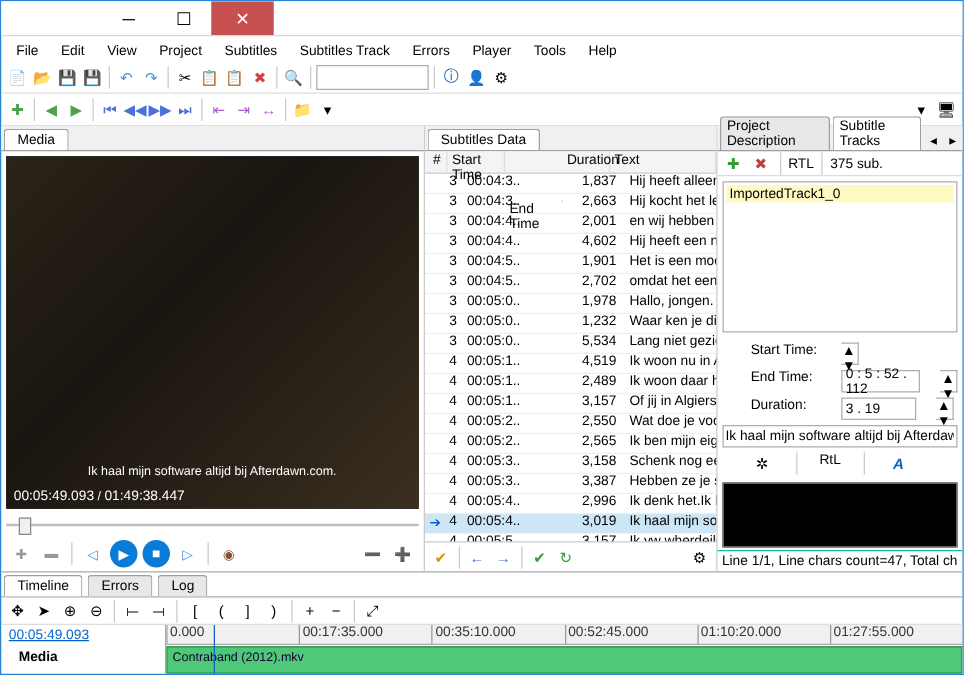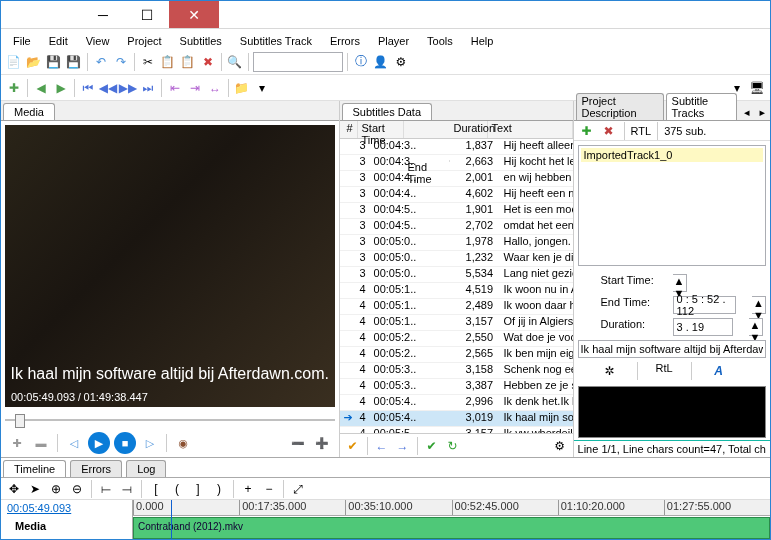--- a/index.html
+++ b/index.html
@@ -18,21 +18,21 @@
 .main { display: flex; height: 356px; }
 .col-left { width: 358px; display: flex; flex-direction: column; border-right: 1px solid #ccc; }
 .col-mid { width: 234px; display: flex; flex-direction: column; border-right: 1px solid #ccc; }
 .col-right { flex: 1; display: flex; flex-direction: column; }
 .tab-strip { height: 20px; display: flex; align-items: flex-end; background: #f0f0f0; border-bottom: 1px solid #a0a0a0; padding-left: 2px; }
 .tab { padding: 2px 10px; border: 1px solid #a0a0a0; border-bottom: none; background: #fff; border-radius: 3px 3px 0 0; margin-right: 2px; font-size: 11px; }
 .tab.inactive { background: #e8e8e8; }
 .tab-small { padding: 1px 5px; font-size: 11px; }
 .media-view { flex: 1; background: #000; position: relative; margin: 4px; }
 .media-img { position: absolute; inset: 0; background: linear-gradient(135deg, #2a2418 0%, #1a1510 40%, #3a2f20 100%); }
-.subtitle-text { position: absolute; bottom: 24px; width: 100%; text-align: center; color: #fff; font-size: 16px; }
+.subtitle-text { position: absolute; bottom: 24px; width: 100%; text-align: center; color: #fff; font-size: 10px; }
 .media-time { position: absolute; bottom: 4px; left: 6px; color: #fff; font-size: 10px; }
 .media-slider { height: 18px; margin: 0 4px; position: relative; }
 .media-slider::before { content: ""; position: absolute; left: 0; right: 0; top: 8px; height: 2px; background: #c0c0c0; }
 .media-thumb { position: absolute; left: 10px; top: 3px; width: 10px; height: 14px; background: #f0f0f0; border: 1px solid #888; }
 .media-ctrl { height: 28px; display: flex; align-items: center; gap: 4px; padding: 0 6px; }
 .play-btn { width: 22px; height: 22px; border-radius: 50%; background: #0a7cd8; color: #fff; display: flex; align-items: center; justify-content: center; font-size: 11px; }
 .small-btn { width: 20px; height: 20px; display: flex; align-items: center; justify-content: center; color: #666; }
 .sub-table { flex: 1; overflow: hidden; font-size: 11px; }
 .sub-header { display: flex; background: #f4f4f4; border-bottom: 1px solid #ccc; height: 18px; }
 .sub-header > div { border-right: 1px solid #ddd; padding: 1px 4px; }

